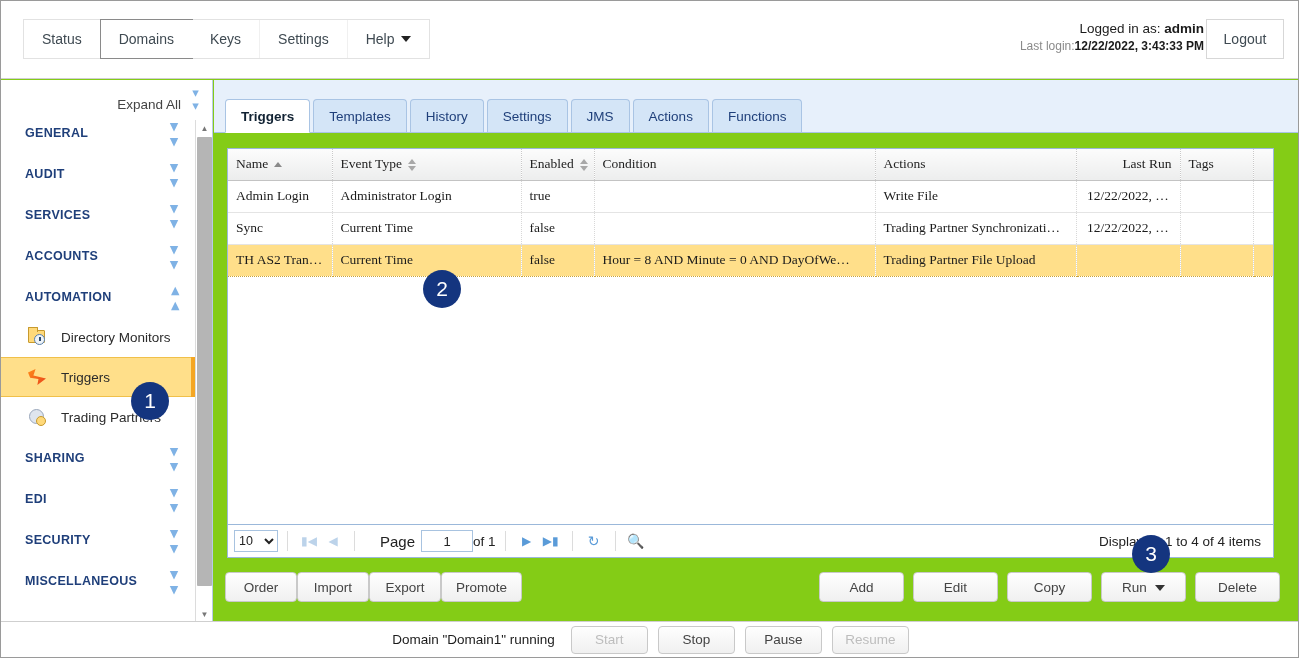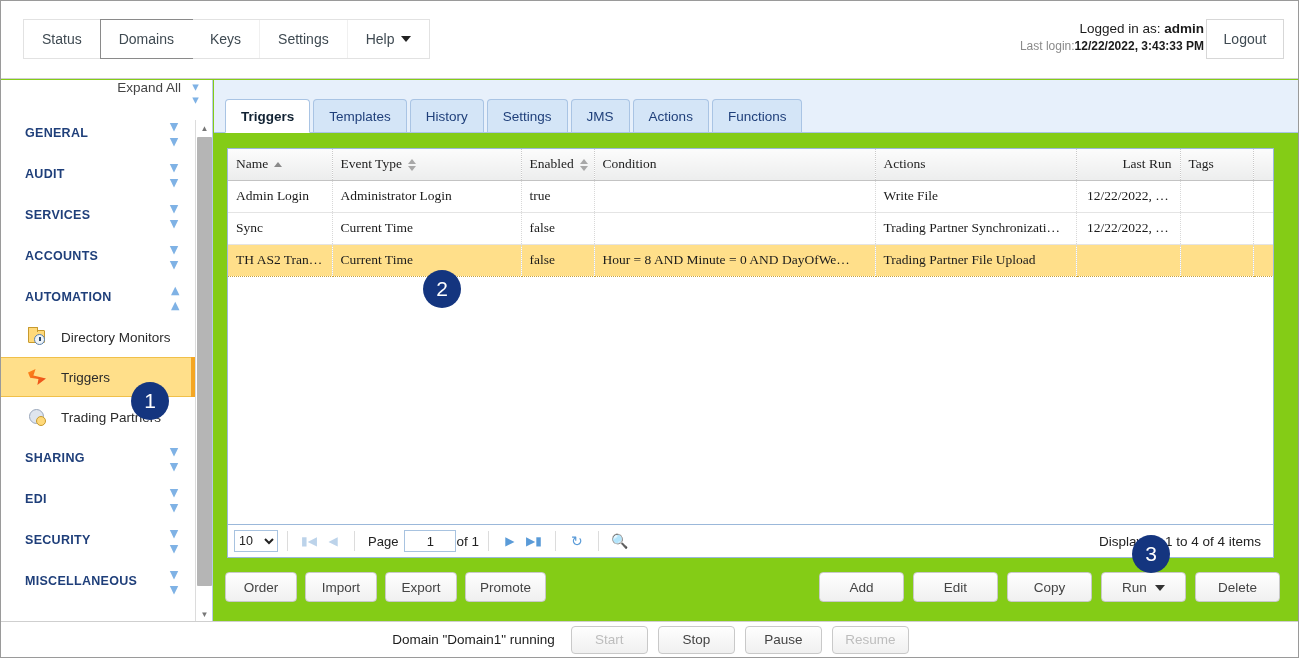--- a/index.html
+++ b/index.html
@@ -81,21 +81,21 @@
   
   #sidebar {
     position: absolute; left: 0; top: 79px;
     width: 212px; height: 543px;
     background: #fff;
     border-right: 1px solid #b8cbe6;
     overflow: hidden;
   }
   #expand-all {
     height: 32px;
-    display: flex; align-items: flex-start; justify-content: flex-end;
+    display: flex; align-items: flex-end; justify-content: flex-end;
     padding-right: 10px;
     font-size: 13.5px;
     color: #444;
     cursor: pointer;
   }
   .chev {
     display: inline-block;
     margin-left: 7px;
     width: 14px;
     text-align: center;
@@ -349,21 +349,21 @@
     color: #222;
   }
   .psep { width: 1px; height: 20px; background: #dcdcdc; margin: 0 9px; }
   .parrow {
     width: 24px; height: 22px;
     display: flex; align-items: center; justify-content: center;
     color: #5a9bd8; font-size: 12px;
     cursor: pointer;
   }
   .parrow.dis { color: #bcd3ea; }
-  #pagelabel { font-size: 13px; color: #222; margin: 0 6px 0 4px; }
+  #pagelabel { font-size: 15px; color: #222; margin: 0 6px 0 16px; }
   #pageinput {
     width: 52px; height: 22px;
     border: 1px solid #a8c3e0;
     text-align: center;
     font-size: 13px;
     font-family: inherit;
     color: #222;
     background: #fff;
   }
   #pageof { font-size: 13.5px; color: #222; }
@@ -388,21 +388,21 @@
     border: 1px solid #c9c9c9;
     border-radius: 4px;
     background: linear-gradient(#fefefe,#f0f0f0);
     font-size: 13.5px;
     color: #444;
     font-family: inherit;
     cursor: pointer;
   }
   #leftbtns {
     position: absolute; left: 224px; top: 571px;
-    display: flex; gap: 8px;
+    display: flex; 
   }
   #rightbtns {
     position: absolute; right: 18px; top: 571px;
     display: flex; gap: 9px;
   }
   #rightbtns .abtn { width: 85px; padding: 0; }
   .rcaret {
     display: inline-block;
     margin-left: 8px;
     width: 0; height: 0;

